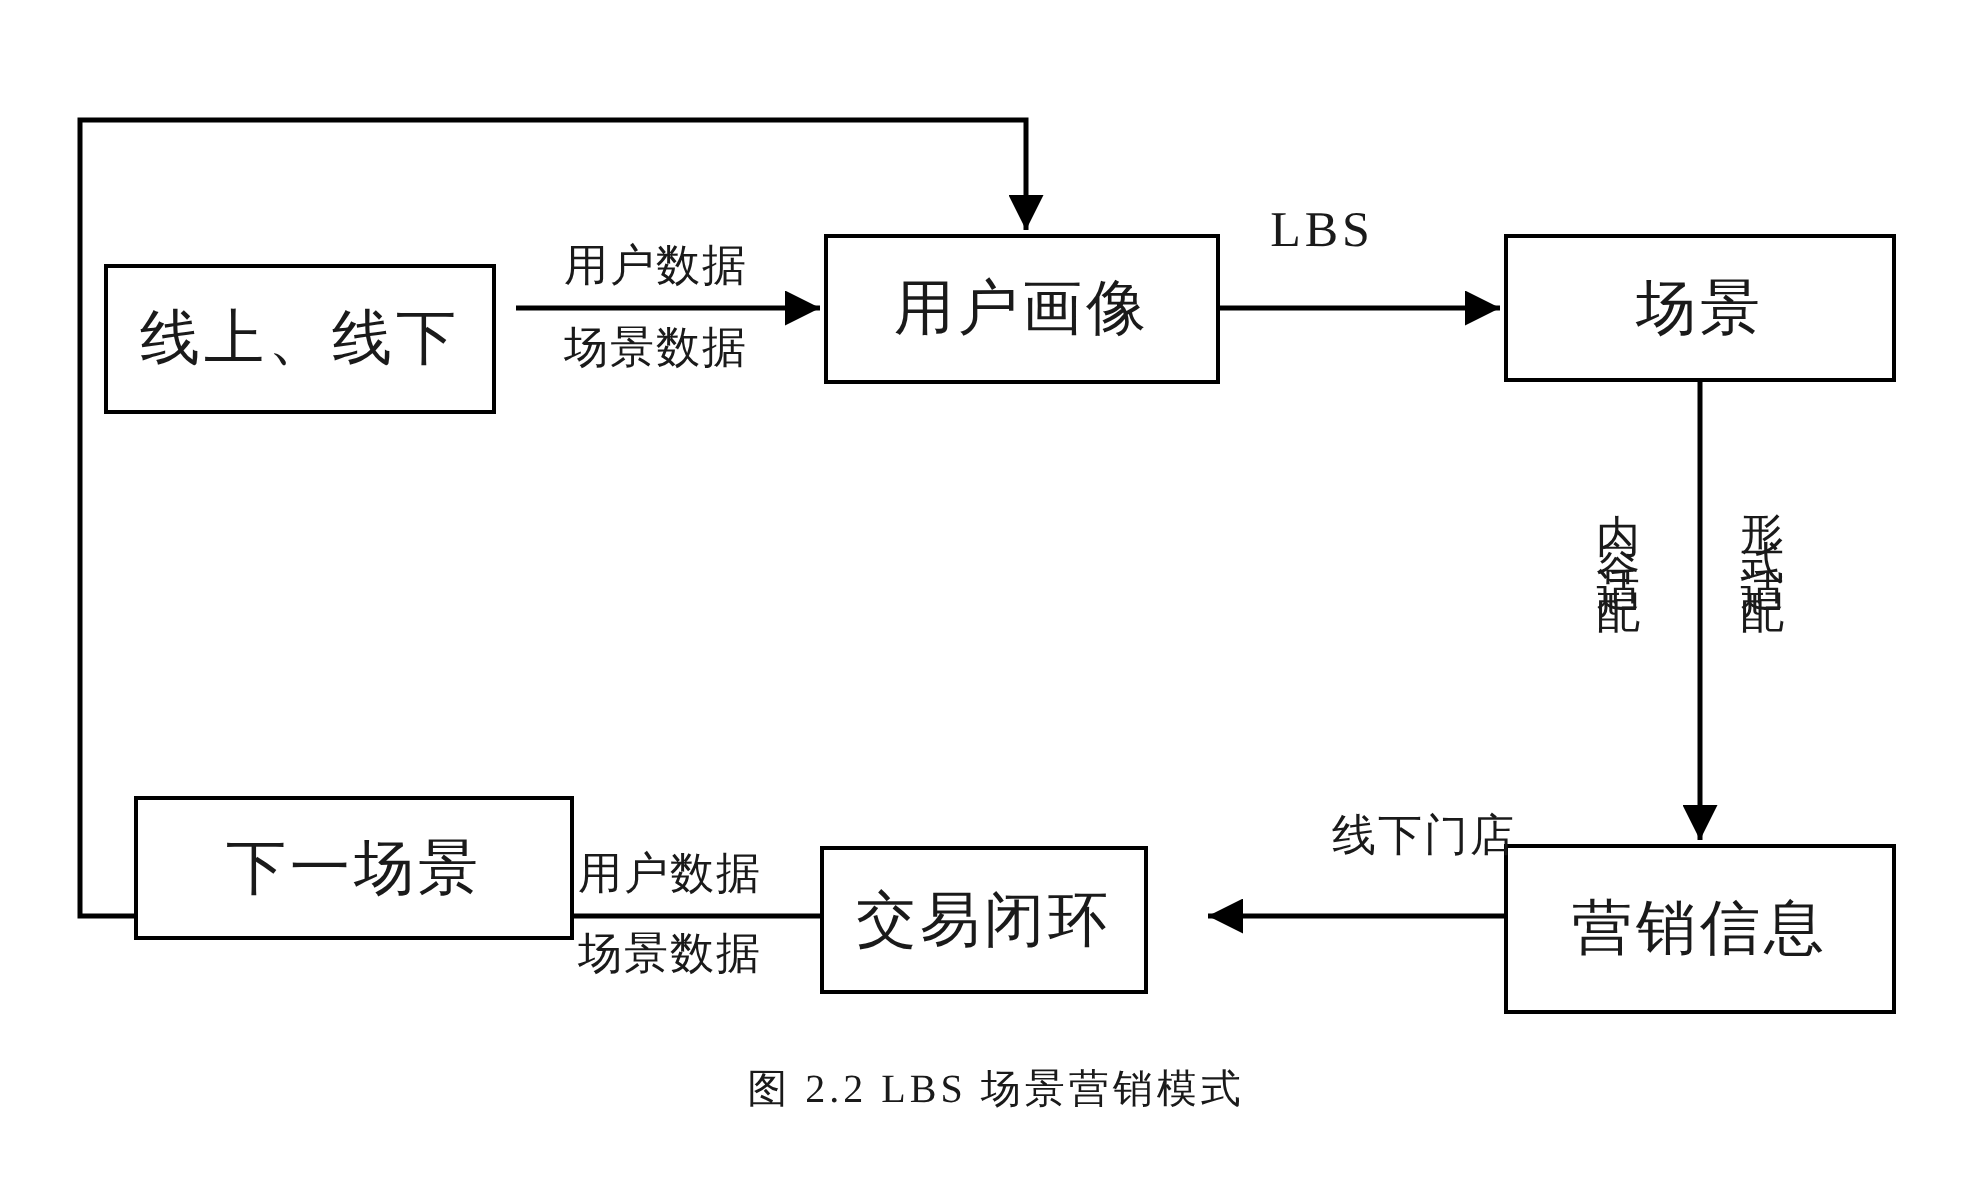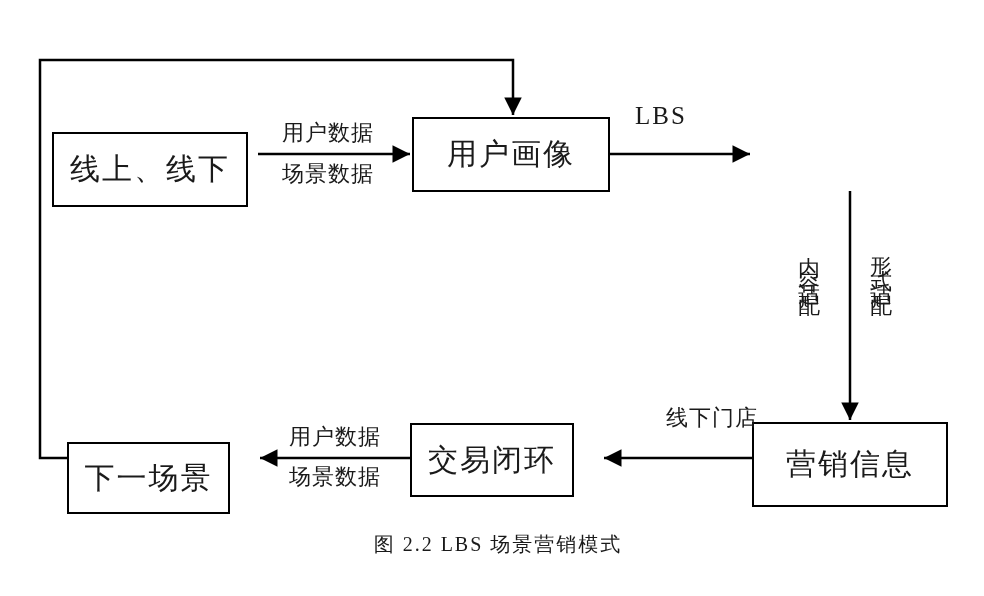--- a/index.html
+++ b/index.html
@@ -36,21 +36,21 @@
     font-size:30px;
     letter-spacing:2px;
     box-sizing:border-box;
     white-space:nowrap;
   }
   .node-a{left:52px;  top:117px; width:196px; height:75px;margin-top:15px;}
   .node-b{left:412px; top:117px; width:198px; height:75px;}
   .node-c{left:752px; top:117px; width:196px; height:74px;}
   .node-d{left:752px; top:422px; width:196px; height:85px;}
   .node-e{left:410px; top:423px; width:164px; height:74px;}
-  .node-f{left:67px;  top:442px; width:163px; height:72px;}
+  .node-f{left:67px;  top:398px; width:220px; height:72px;}
   .edge-label{
     position:absolute;
     font-size:22px;
     text-align:center;
     white-space:nowrap;
     letter-spacing:1px;
   }
   .lbl-user-data-top   {left:258px; top:118px; width:140px;}
   .lbl-scene-data-top  {left:258px; top:159px; width:140px;}
   .lbl-lbs             {left:591px; top:102px; width:140px; font-size:25px; letter-spacing:2px;}
@@ -97,20 +97,21 @@
 
     <path d="M752,458 L604,458" stroke="#000000" stroke-width="2.5" fill="none" marker-end="url(#arrow)"></path>
 
     <path d="M410,458 L260,458" stroke="#000000" stroke-width="2.5" fill="none" marker-end="url(#arrow)"></path>
 
     <path d="M67,458 L40,458 L40,60 L513,60 L513,115" stroke="#000000" stroke-width="2.5" fill="none" marker-end="url(#arrow)"></path>
   </svg>
 
   <div class="node node-a">线上、线下</div>
   <div class="node node-b">用户画像</div>
+  <div class="node node-c">场景</div>
   <div class="node node-d">营销信息</div>
   <div class="node node-e">交易闭环</div>
   <div class="node node-f">下一场景</div>
 
   <div class="edge-label lbl-user-data-top">用户数据</div>
   <div class="edge-label lbl-scene-data-top">场景数据</div>
   <div class="edge-label lbl-lbs">LBS</div>
   <div class="vlabel lbl-content-adapt">内容适配</div>
   <div class="vlabel lbl-form-adapt">形式适配</div>
   <div class="edge-label lbl-offline-store">线下门店</div>

